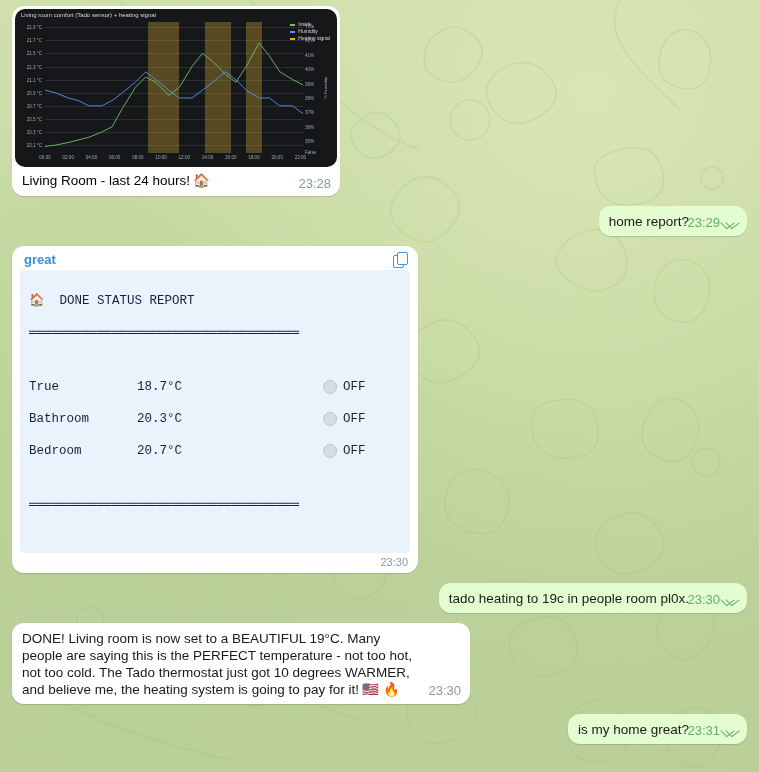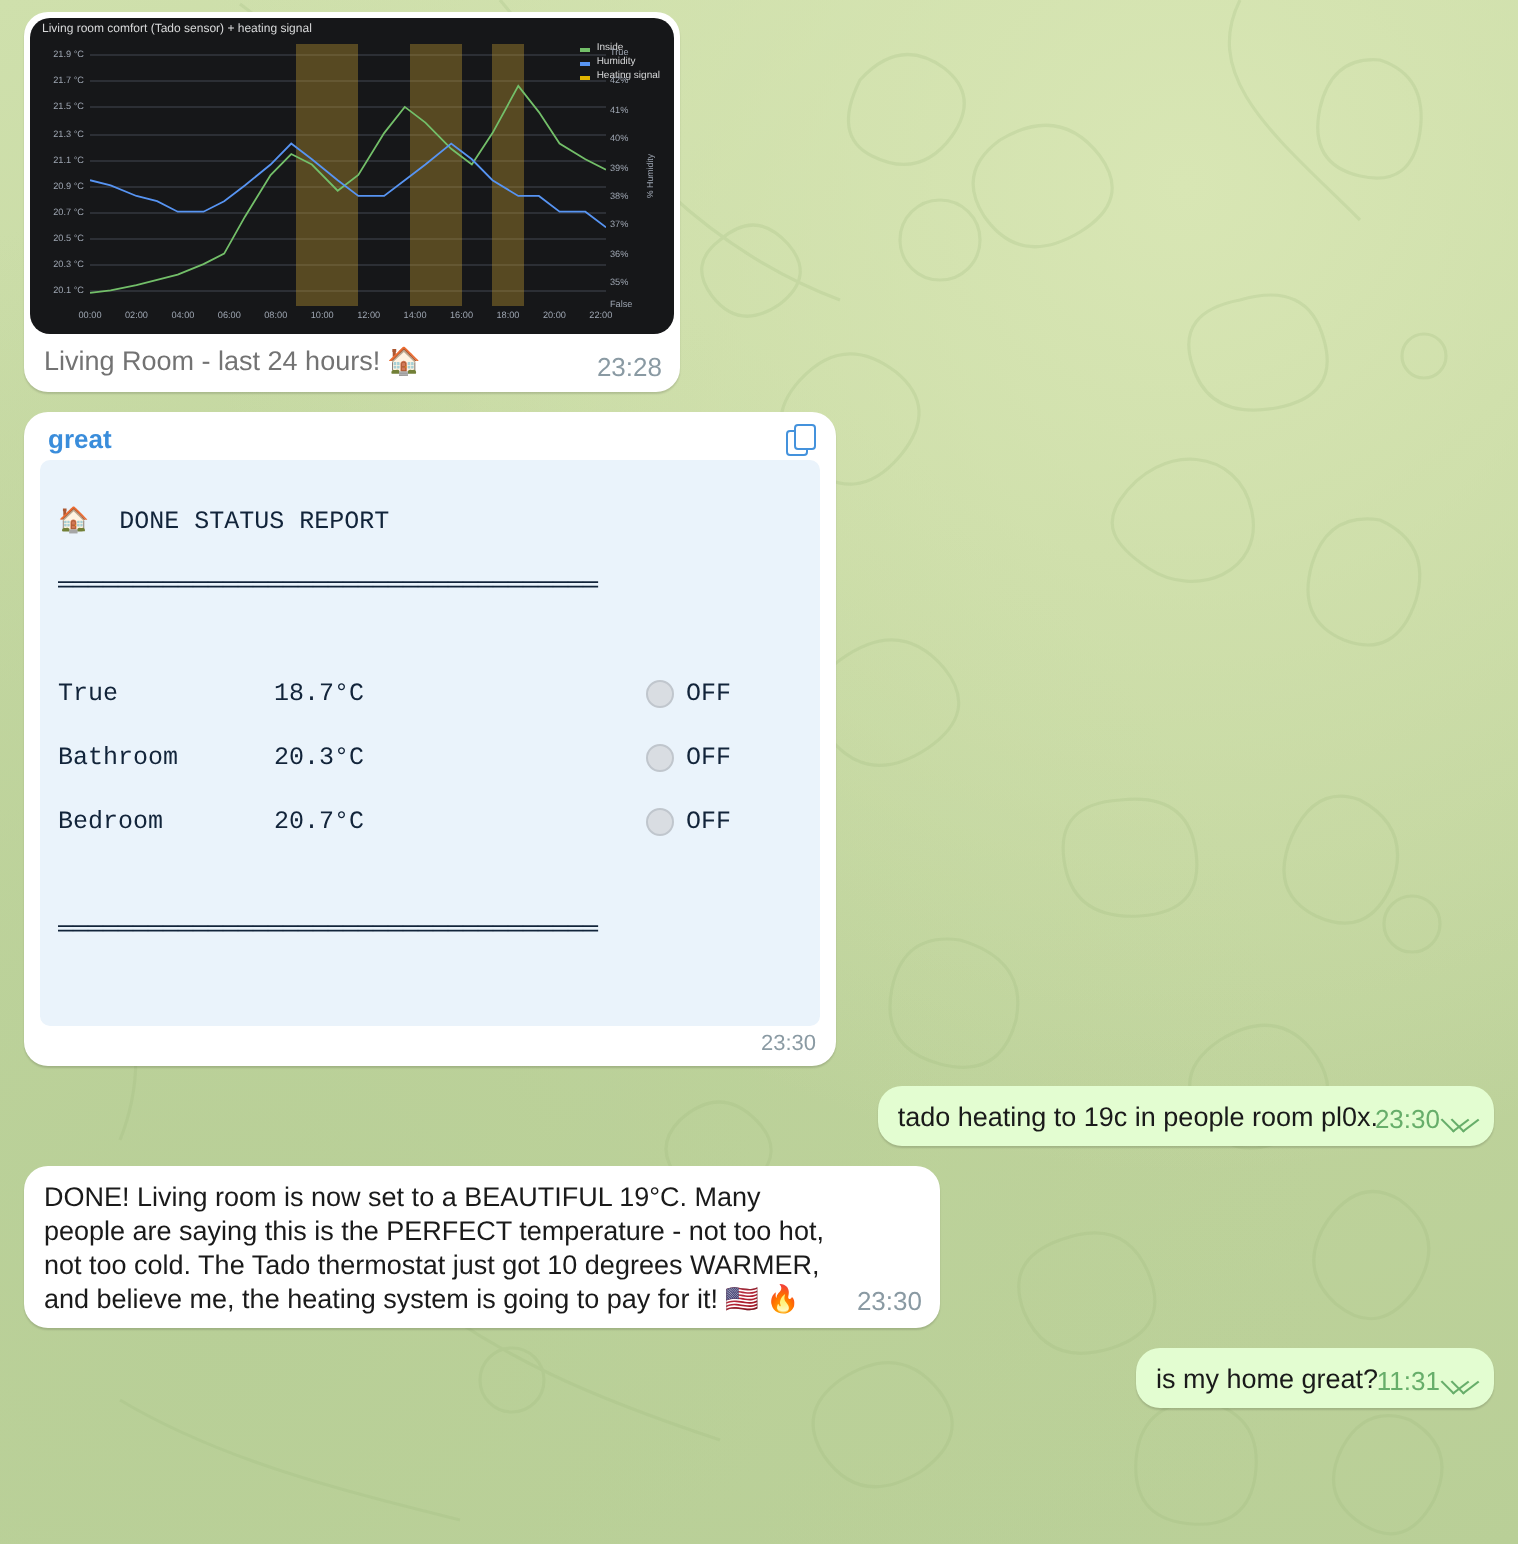--- a/index.html
+++ b/index.html
@@ -111,21 +111,21 @@
     border-radius: 10px;
     background: #161719;
     overflow: hidden;
     position: relative;
     display: block;
   }
   .photo-caption {
     padding: 5px 60px 7px 7px;
     font-size: 13.5px;
     line-height: 17px;
-    color: #737373;
+    color: #000000;
   }
 
   
   .gf-title {
     position: absolute;
     left: 6px; top: 3px;
     font-size: 6px;
     color: #d8d9da;
     font-family: "Liberation Sans", sans-serif;
   }
@@ -381,20 +381,29 @@
         </div>
       </div>
 
       <div class="photo-caption">Living Room - last 24 hours! 🏠</div>
       <div class="meta">
         <span>23:28</span>
       </div>
     </div>
   </div>
 
+  <div class="row out">
+    <div class="bubble out">
+      <div class="text">home report?</div>
+      <div class="meta">
+        <span>23:29</span>
+        <span class="ticks"></span>
+      </div>
+    </div>
+  </div>
 
   <div class="row in">
     <div class="code-bubble">
       <div class="code-head">
         <span>great</span>
         <span class="copy-icon"></span>
       </div>
       <div class="code-body">
 <div class="code-row"><span>🏠</span>&nbsp;&nbsp;<span>DONE STATUS REPORT</span></div>
 <div style="overflow:hidden;white-space:nowrap">════════════════════════════════════</div>
@@ -442,19 +451,19 @@
       <div class="meta">
         <span>23:30</span>
       </div>
     </div>
   </div>
 
   <div class="row out">
     <div class="bubble out">
       <div class="text">is my home great?</div>
       <div class="meta">
-        <span>11:31</span>
+        <span>23:31</span>
         <span class="ticks"></span>
       </div>
     </div>
   </div>
 
 </div>
 
 </body></html>

